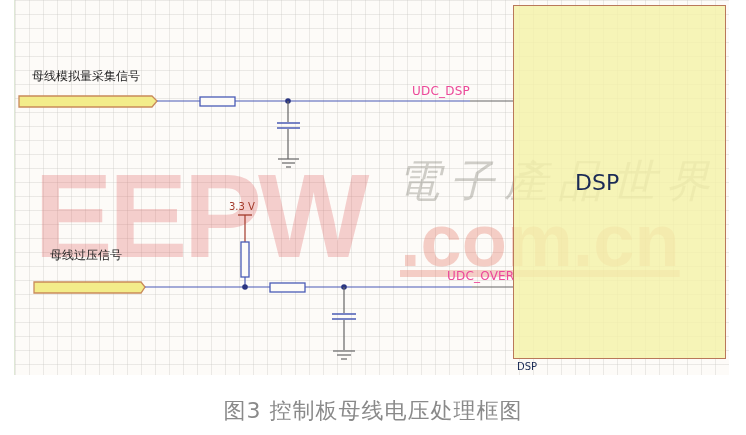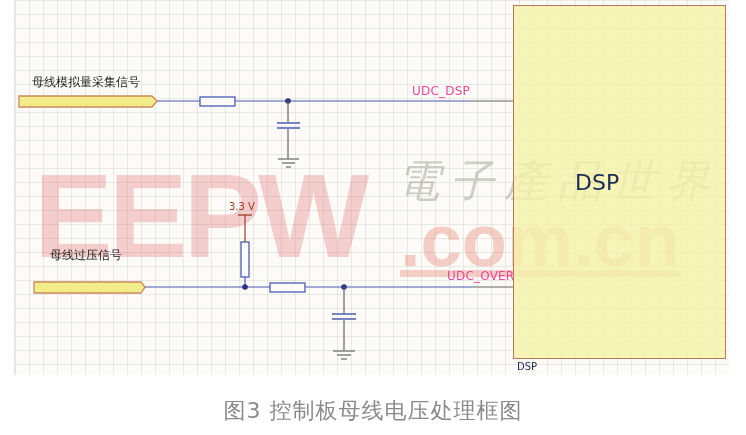--- a/index.html
+++ b/index.html
@@ -91,19 +91,19 @@
     <line x1="332" y1="319" x2="356" y2="319" stroke="#4a5bb5" stroke-width="1.5"></line>
     <line x1="344" y1="320" x2="344" y2="350" stroke="#666" stroke-width="1.2"></line>
   </g>
   <g>
     <line x1="333" y1="351" x2="355" y2="351" stroke="#666" stroke-width="1.2"></line>
     <line x1="337" y1="355" x2="351" y2="355" stroke="#666" stroke-width="1.2"></line>
     <line x1="341" y1="359" x2="347" y2="359" stroke="#666" stroke-width="1.2"></line>
   </g>
 </svg>
 
-<div class="lbl port-label" style="left:32px; top:74px;">母线模拟量采集信号</div>
+<div class="lbl port-label" style="left:32px; top:68px;">母线模拟量采集信号</div>
 <div class="lbl port-label" style="left:50px; top:247px;">母线过压信号</div>
 <div class="lbl net-label" style="left:412px; top:84px;">UDC_DSP</div>
 <div class="lbl net-label" style="left:411px; top:269px;margin-left:36px;">UDC_OVER</div>
 <div class="lbl vcc-label" style="left:229px; top:201px;">3.3 V</div>
 
 <div class="caption">图3 控制板母线电压处理框图</div>
 
 </body></html>

